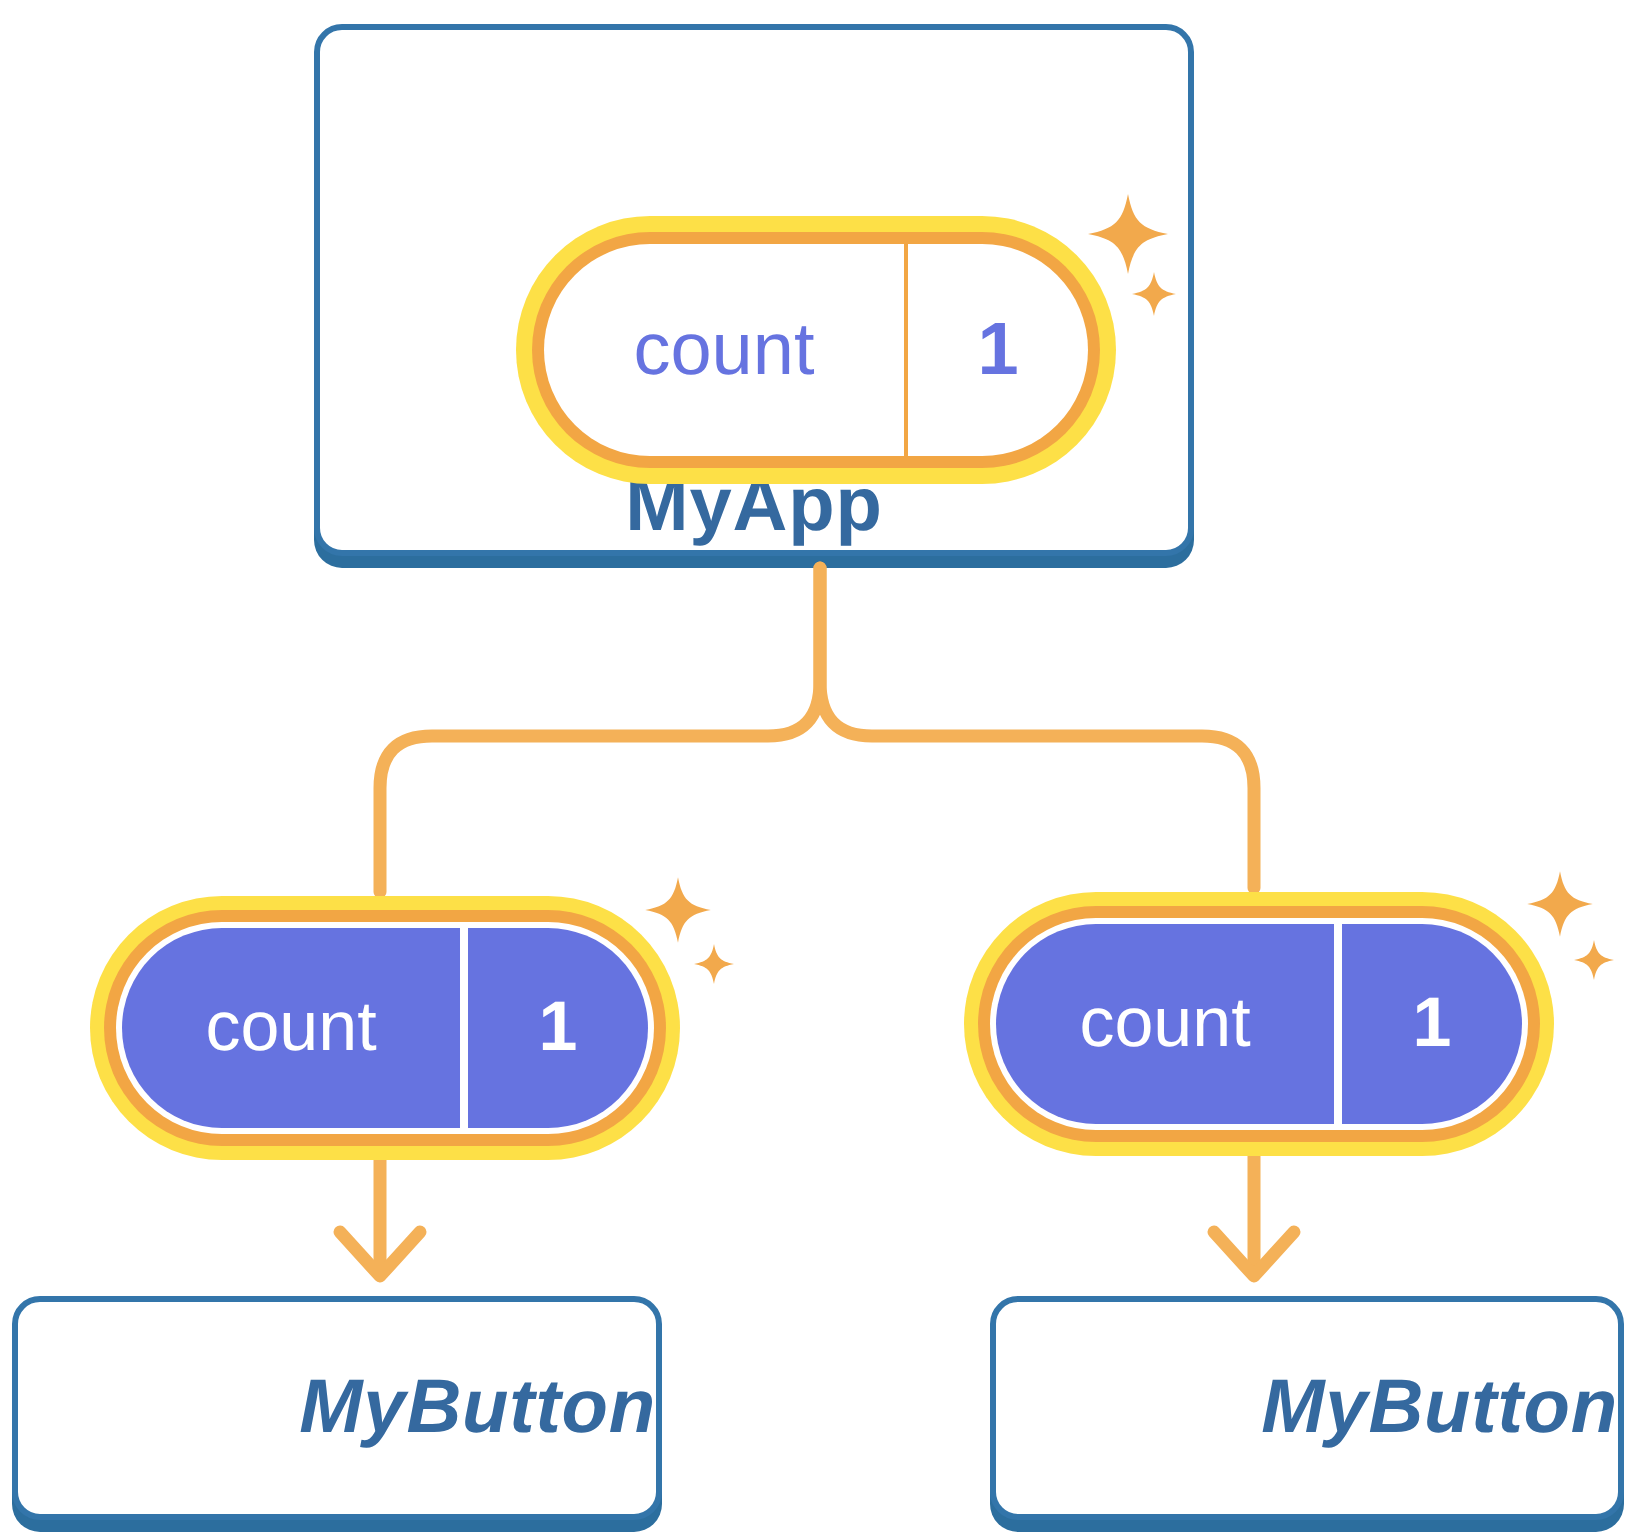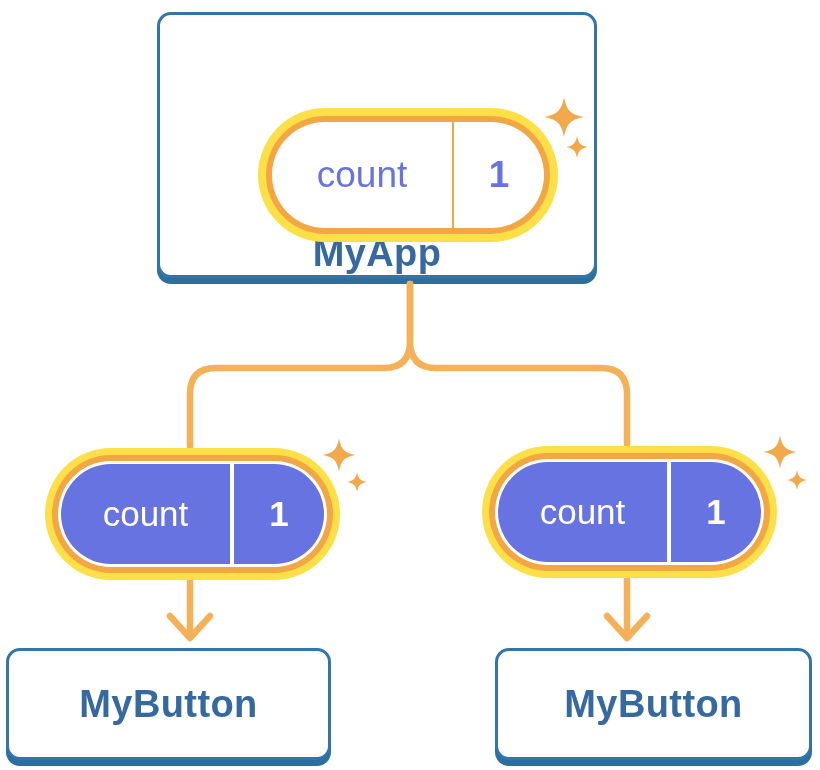--- a/index.html
+++ b/index.html
@@ -32,21 +32,22 @@
     display: flex;
     justify-content: center;
     align-items: flex-end;
     padding-top: 30px;
   }
   .card-child-left  { left: 6px;   top: 648px; width: 325px; height: 112px; }
   .card-child-right { left: 495px; top: 648px; width: 317px; height: 112px; }
   .card-child-left, .card-child-right {
     display: flex;
     align-items: center;
-    justify-content: center;
+    justify-content: flex-end;
+    font-style: italic;
   }
   .card-title {
     font-size: 38px;
     font-weight: 600;
     color: #35699F;
     letter-spacing: 0.4px;
   }
 
   
   .connectors {

